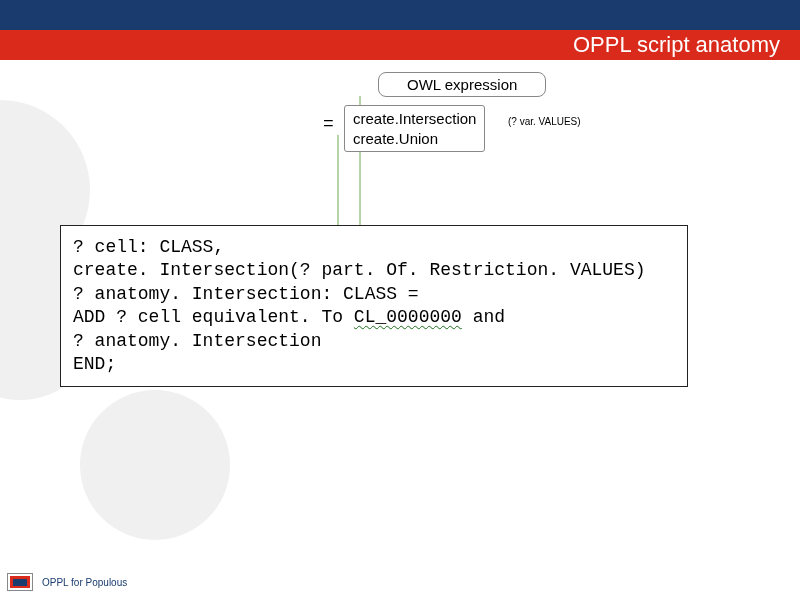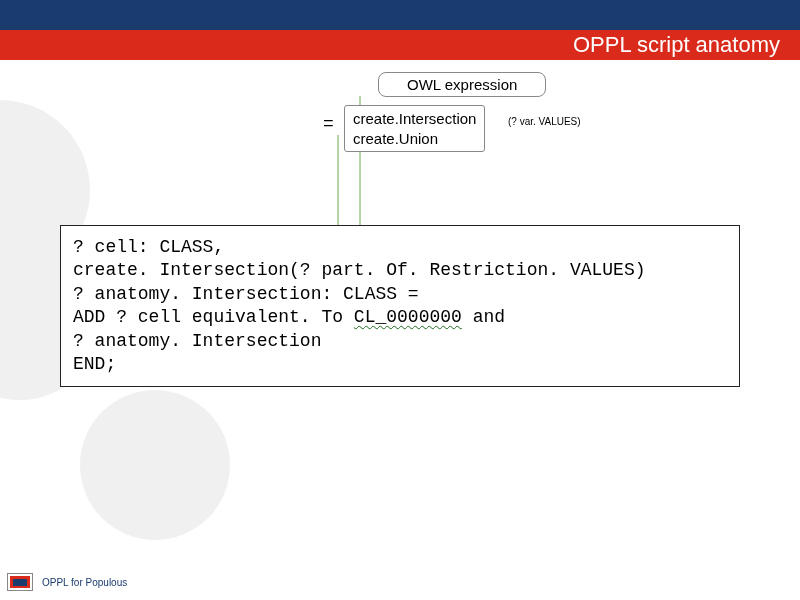--- a/index.html
+++ b/index.html
@@ -104,21 +104,21 @@
       z-index: 1;
       left: 0;
       top: 0;
       pointer-events: none;
     }
     .code-box {
       position: absolute;
       z-index: 2;
       left: 60px;
       top: 225px;
-      width: 680px;
+      width: 628px;
       border: 1px solid #222;
       padding: 10px 12px;
       font-family: "Courier New", monospace;
       font-size: 18px;
       line-height: 1.3;
       background: #fff;
     }
     .code-line {
       white-space: pre-wrap;
     }

